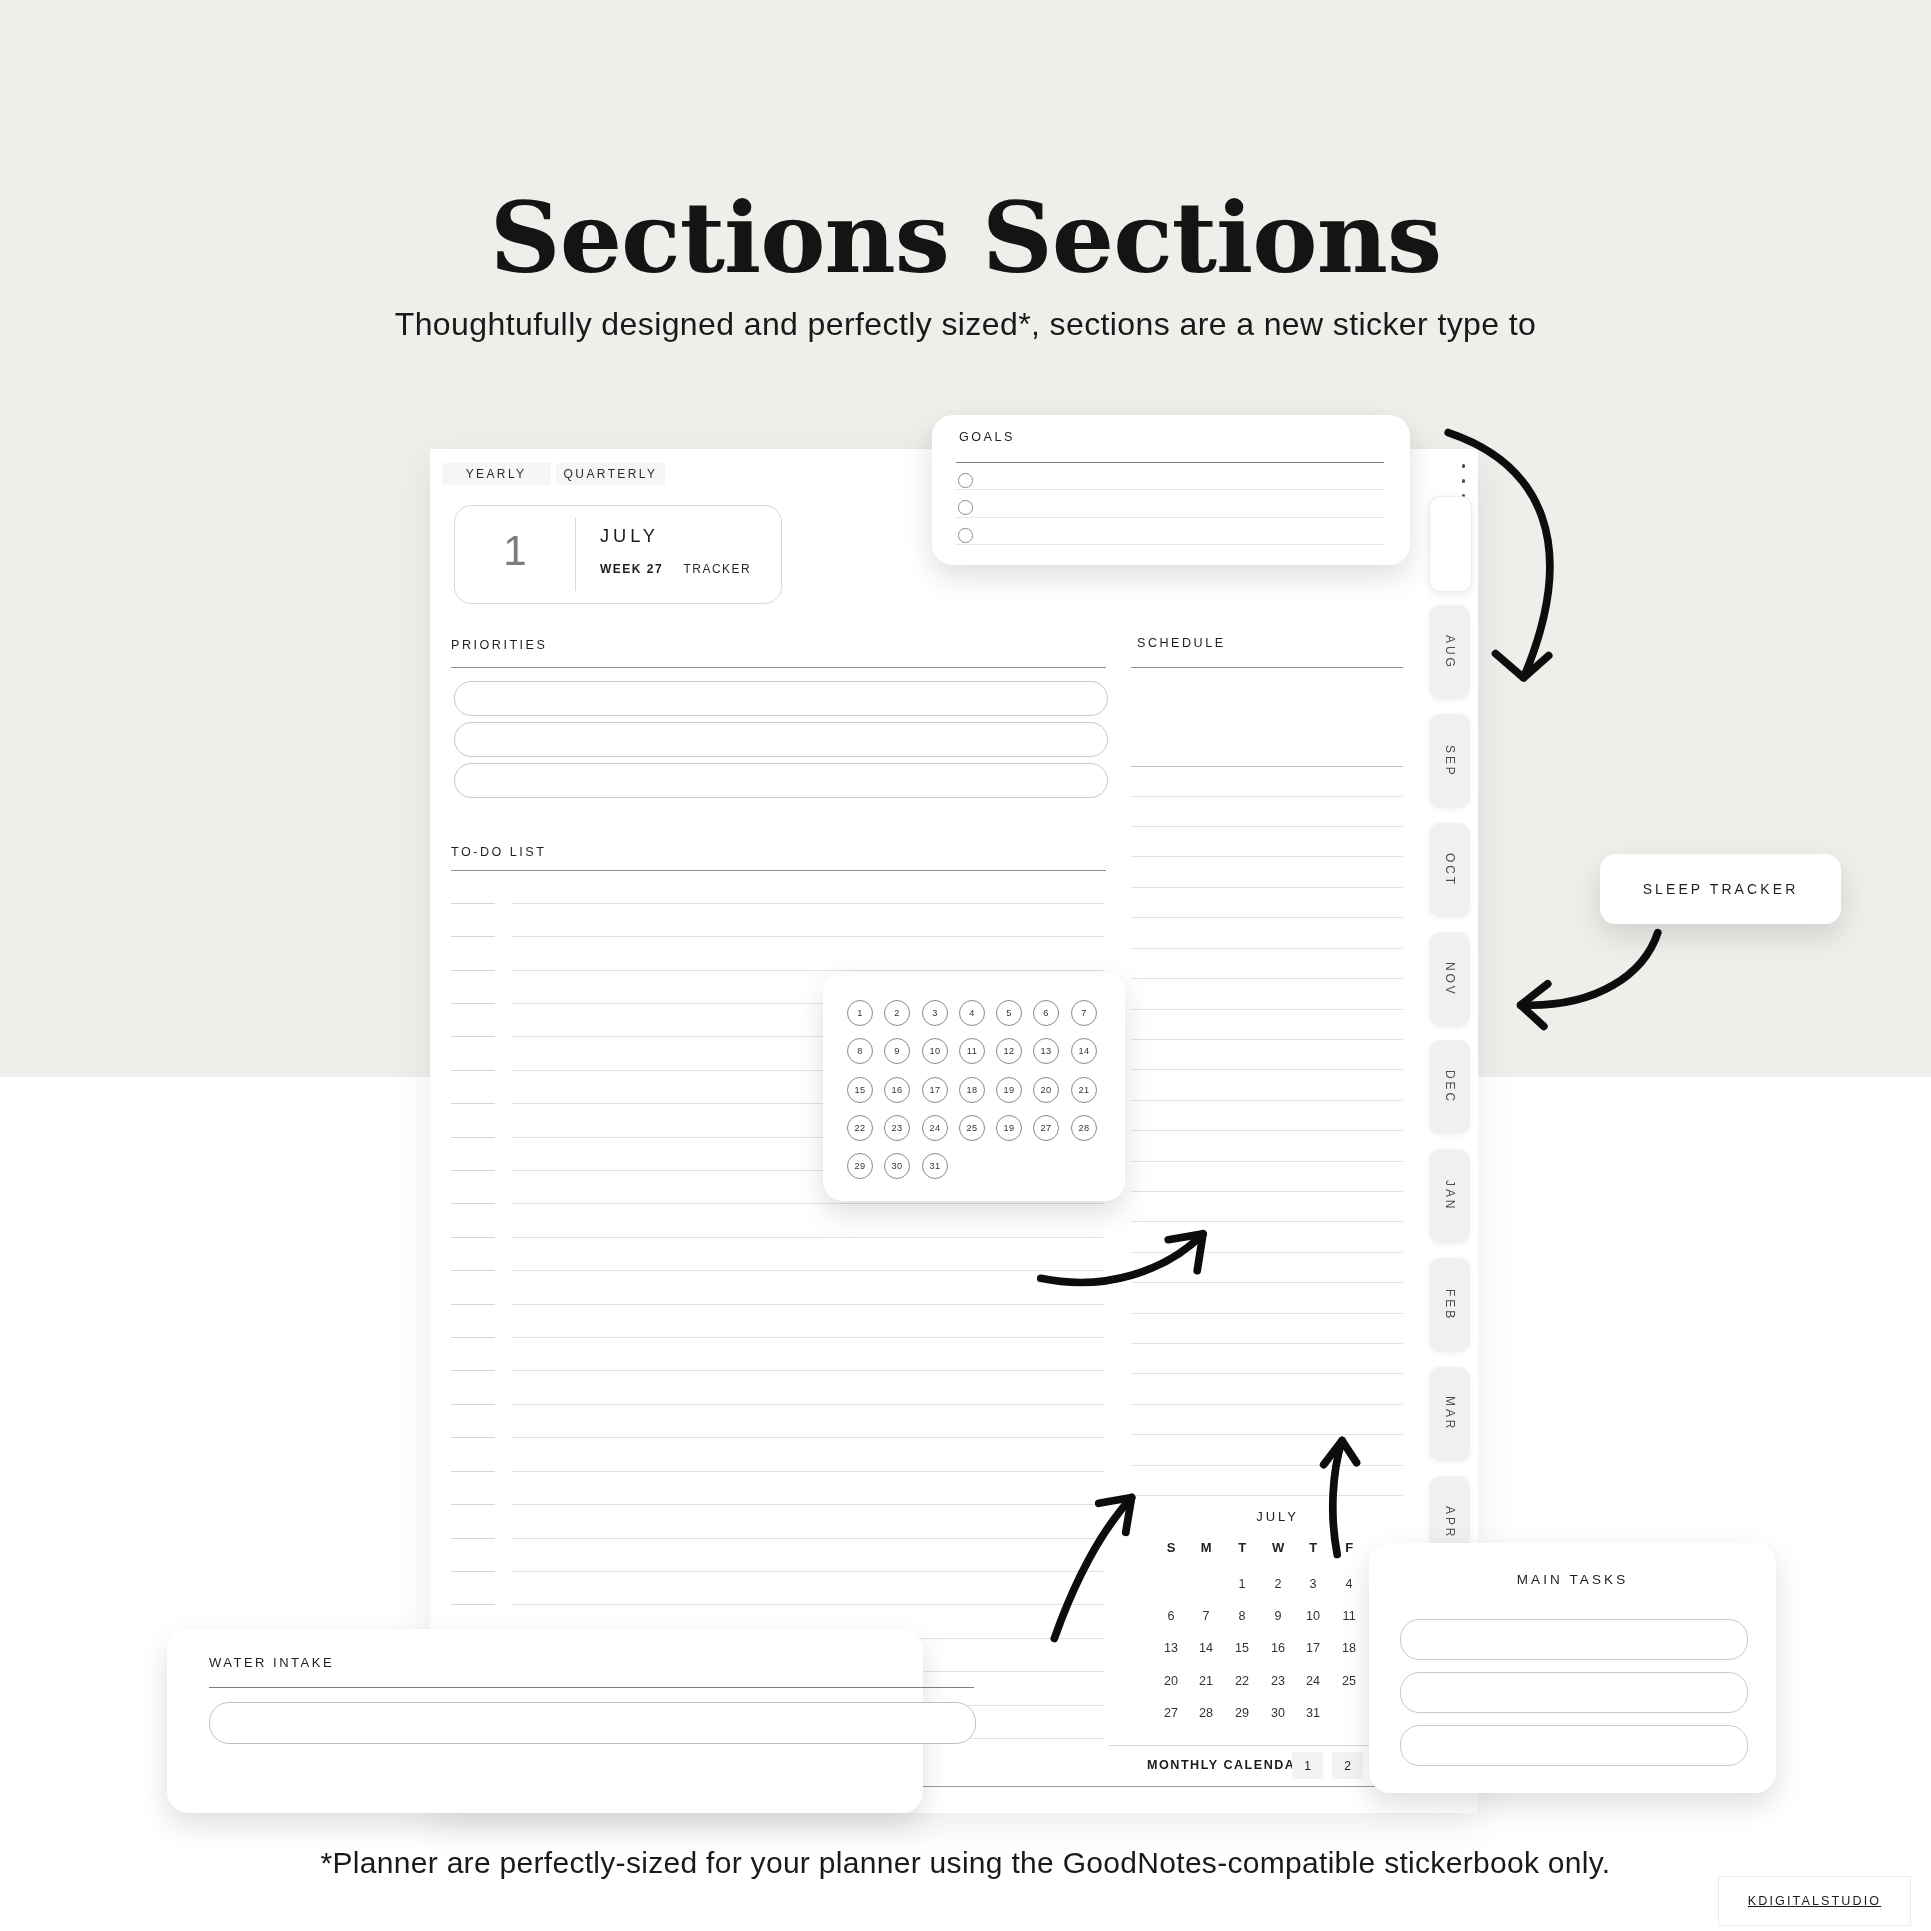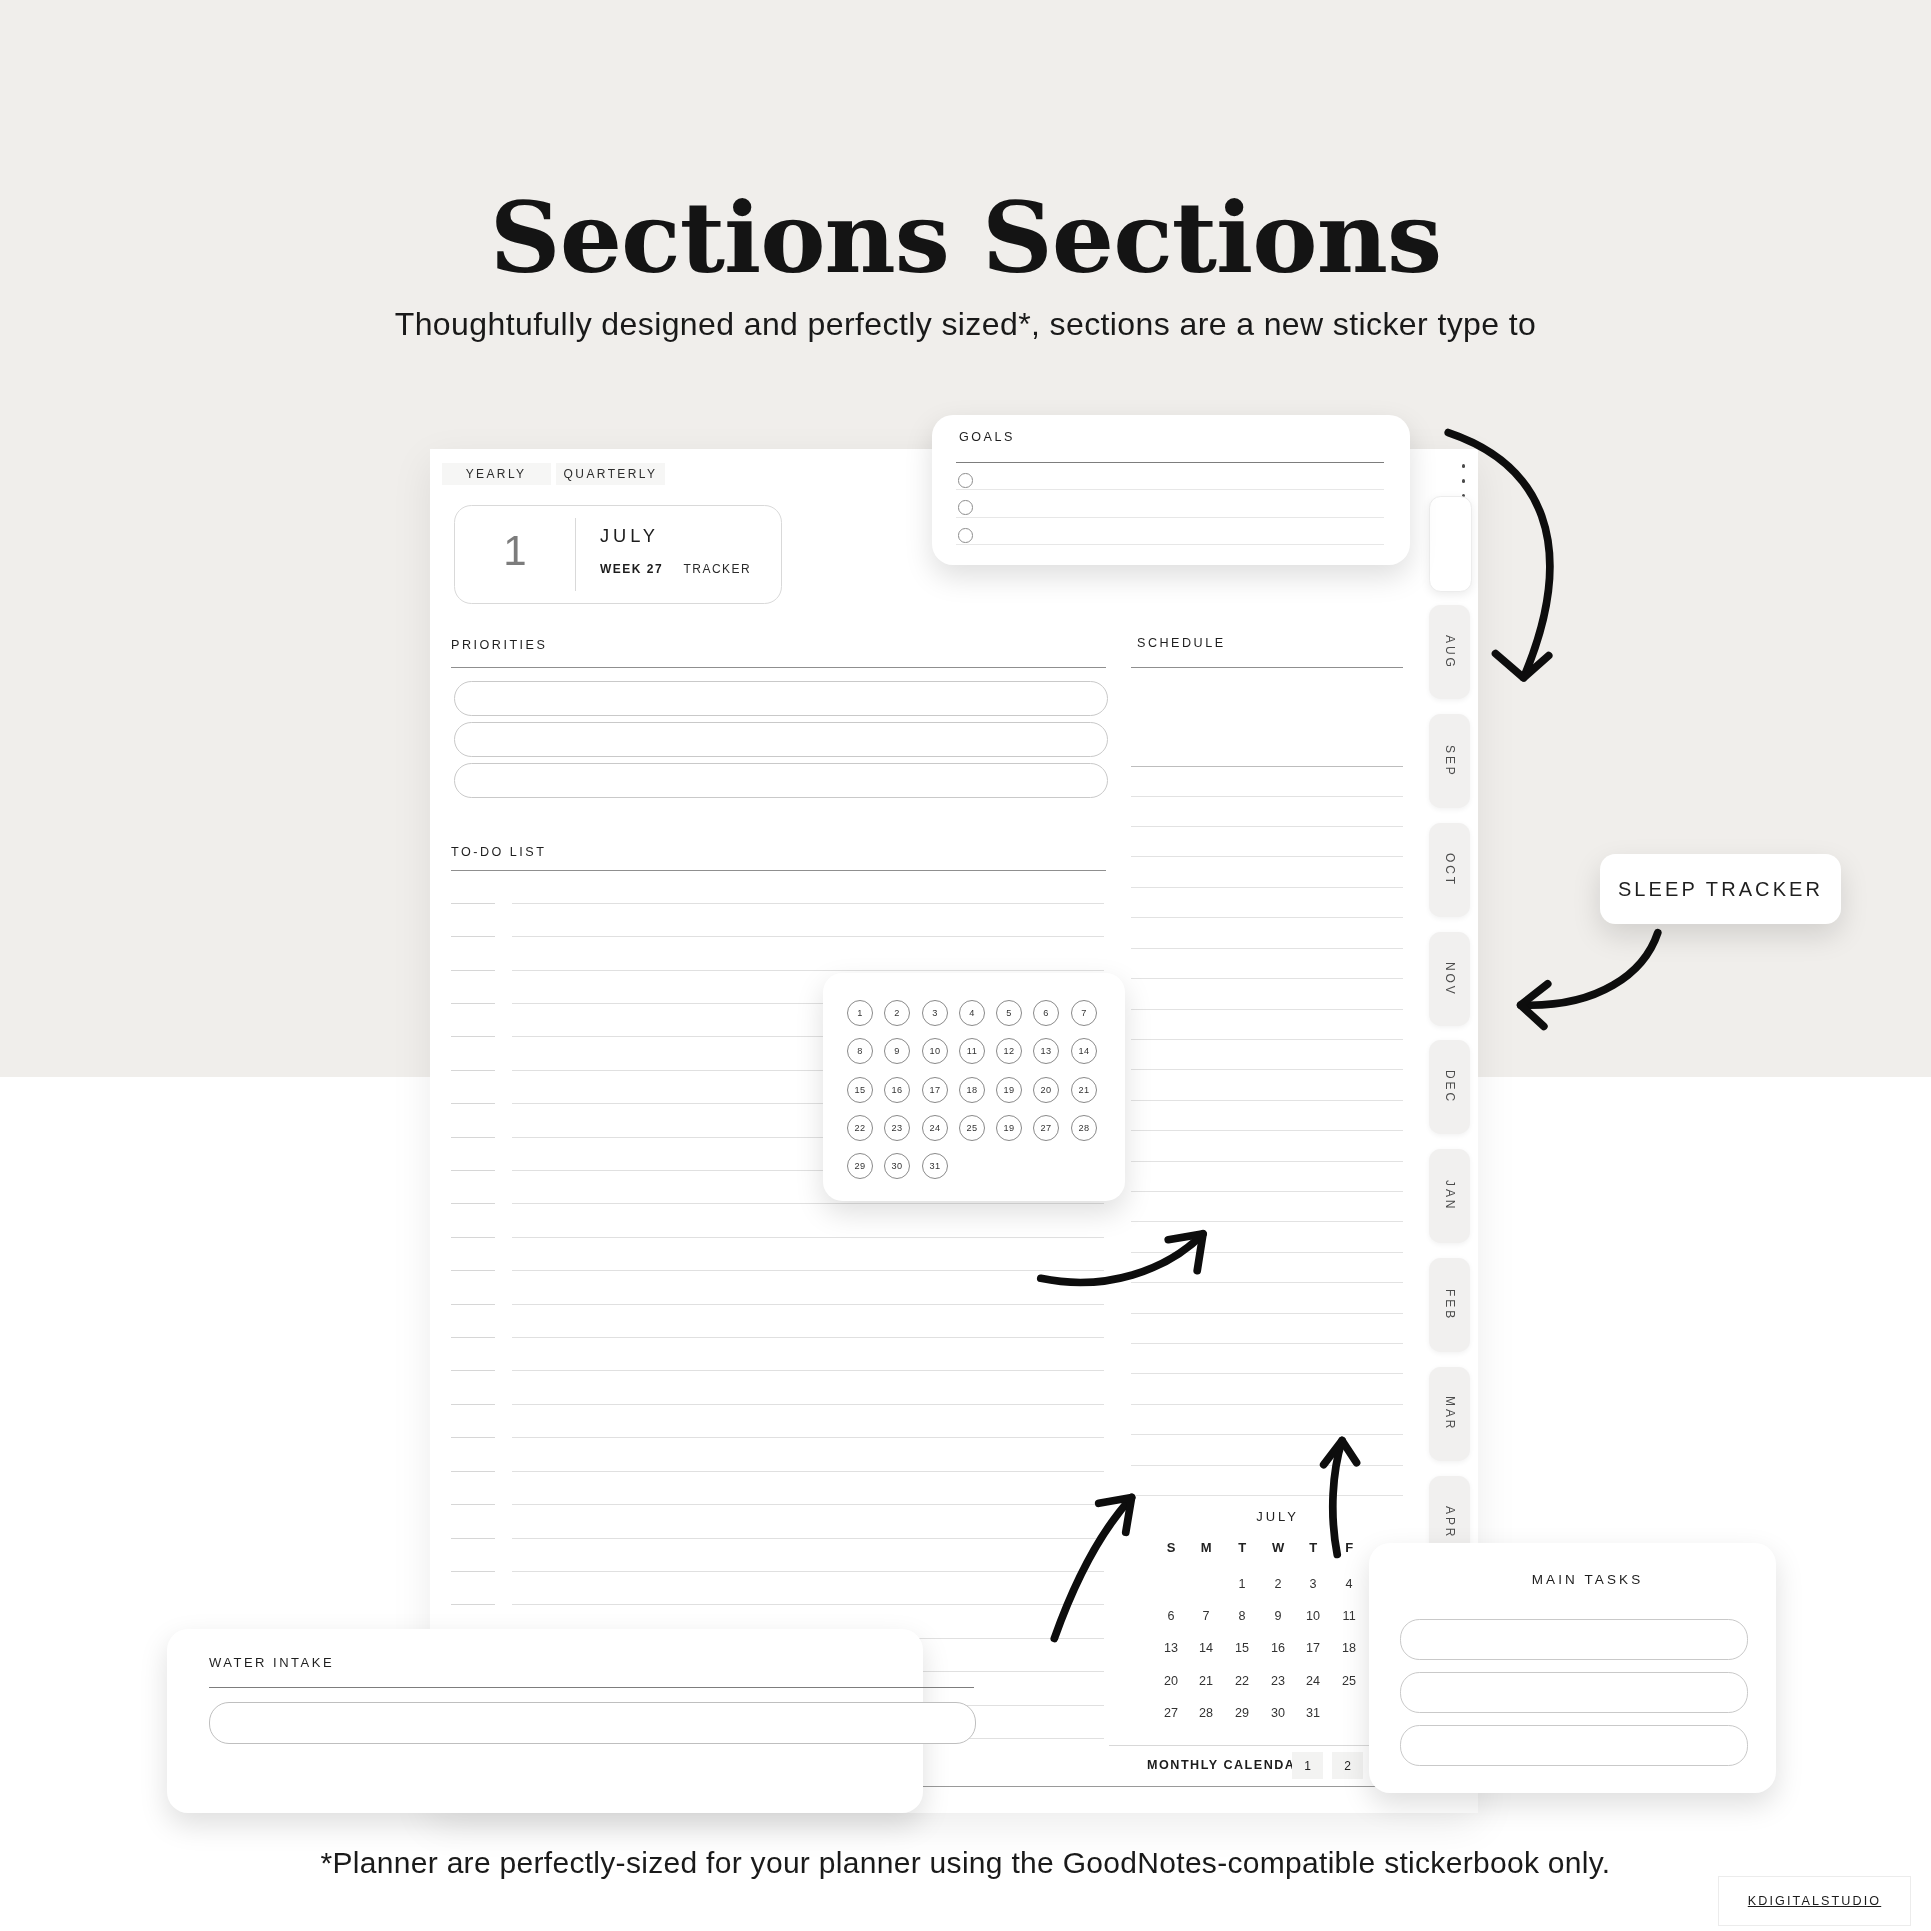--- a/index.html
+++ b/index.html
@@ -52,27 +52,27 @@
   #goals-sticker{left:932px;top:415px;width:478px;height:150px;}
   #goals-label{left:27px;top:15.4px;}
   #goals-rule{left:24px;top:47px;width:428px;}
   .goal-circle{position:absolute;left:26px;width:12.6px;height:12.6px;border:1.4px solid #8d8d8d;border-radius:50%;}
   .goal-line{position:absolute;left:24px;width:428px;height:1px;background:#e7e7e7;}
   #circles-sticker{left:823px;top:973px;width:302px;height:228px;border-radius:19.3px;}
   .day-circle{position:absolute;width:24px;height:24px;border:1.2px solid #8a8a8a;border-radius:50%;
       display:flex;align-items:center;justify-content:center;font-size:9.2px;letter-spacing:0.5px;color:#333;}
   #sleep-sticker{left:1600px;top:854px;width:241px;height:70px;border-radius:15.4px;display:flex;
       align-items:center;justify-content:center;}
-  #sleep-label{font-size:20px;letter-spacing:3.1px;color:#1f1f1f;}
+  #sleep-label{font-size:14px;letter-spacing:3.1px;color:#1f1f1f;}
   #water-sticker{left:167px;top:1629px;width:756px;height:184px;}
   #water-label{left:42px;top:26px;font-size:13px;}
   #water-rule{left:42px;top:58px;width:765px;}
   #water-pill{left:42px;top:73px;width:765px;height:40px;border-radius:20px;border-color:#bfbfbf;}
   #tasks-sticker{left:1369px;top:1543px;width:407px;height:250px;z-index:3;}
-  #tasks-label{left:15px;top:29px;width:407px;text-align:center;font-size:13.5px;letter-spacing:3.1px;color:#1d1d1d;}
+  #tasks-label{left:0;top:29px;width:407px;text-align:center;font-size:13.5px;letter-spacing:3.1px;color:#1d1d1d;}
   .task-pill{position:absolute;left:31px;width:346px;height:39px;border-radius:19.3px;}
   
   #arrows{left:0;top:0;width:1931px;height:1931px;z-index:4;pointer-events:none;}
   #footnote{left:0;top:1846px;width:1931px;text-align:center;font-size:30px;font-weight:300;
       letter-spacing:0.3px;color:#1a1a1a;}
   #brand-badge{left:1718px;top:1876px;width:191px;height:48px;background:#fff;border:1px solid #ececec;
       display:flex;align-items:center;justify-content:center;z-index:5;text-decoration:underline;}
   #brand-badge span{font-size:12.6px;letter-spacing:2.1px;color:#1b1b1b;}
 </style>
 </head>

